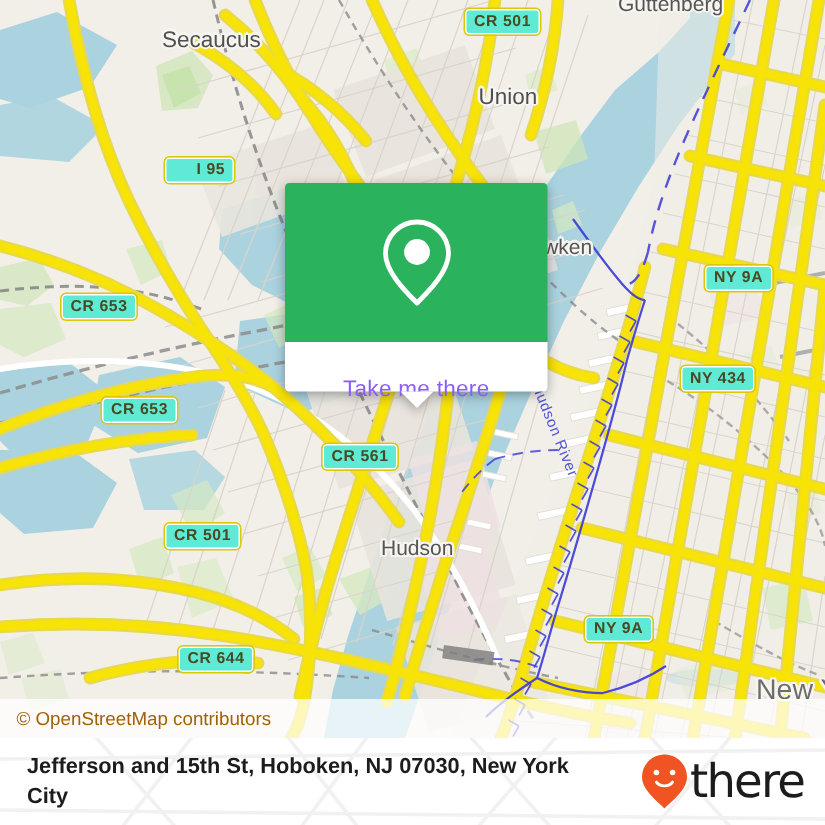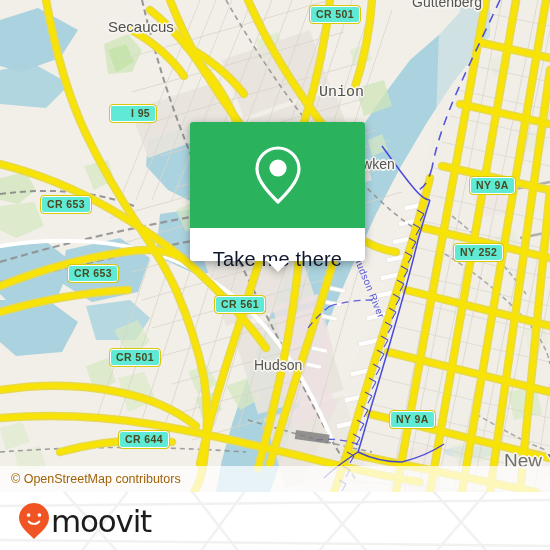--- a/index.html
+++ b/index.html
@@ -81,21 +81,21 @@
     height:106px;background:#2ab35c;
     border-radius:3px 3px 0 0;
     display:flex;align-items:center;justify-content:center;
   }
   #popup-foot{
     height:33px;background:#ffffff;
     border-radius:0 0 3px 3px;
     display:flex;align-items:center;justify-content:center;
     position:relative;
   }
-  #popup-label{font-size:20px;color:#0f172a;letter-spacing:.2px;margin-top:29px;}
+  #popup-label{font-size:15px;color:#8b5cf6;letter-spacing:.2px;margin-top:29px;}
   #popup-tail{
     position:absolute;left:50%;margin-left:-11px;top:100%;
     width:0;height:0;
     border-left:11px solid transparent;
     border-right:11px solid transparent;
     border-top:11px solid #ffffff;
   }
 
   
   #bottom-bar{
@@ -484,31 +484,31 @@
           <rect x="296" y="430" width="34" height="9" transform="rotate(8 296 430)"></rect>
           <rect x="312" y="236" width="10" height="5" transform="rotate(-30 312 236)"></rect>
         </g>
       </g>
     </svg>
 
     <div id="river-label" style="left:362px;top:254px;">Hudson River</div>
 
     <div class="maplabel city" style="left:108px;top:18px;">Secaucus</div>
     <div class="maplabel town" style="left:412px;top:-6px;">Guttenberg</div>
-    <div class="maplabel city" style="left:319px;top:84px;font-family:Liberation Mono, monospace;">Union</div>
+    <div class="maplabel city" style="left:319px;top:56px;">Union</div>
     <div class="maplabel city" style="left:325px;top:88px;margin-top:48px;">City</div>
     <div class="maplabel town" style="left:318px;top:156px;">Weehawken</div>
     <div class="maplabel town" style="left:254px;top:357px;">Hudson</div>
     <div class="maplabel big" style="left:504px;top:450px;">New Y</div>
 
     <div class="shield" style="left:310px;top:6px;">CR 501</div>
     <div class="shield" style="left:110px;top:105px;padding-left:20px;">I 95</div>
     <div class="shield" style="left:470px;top:177px;">NY 9A</div>
     <div class="shield" style="left:41px;top:196px;">CR 653</div>
-    <div class="shield" style="left:454px;top:244px;">NY 252</div>
+    <div class="shield" style="left:454px;top:244px;">NY 434</div>
     <div class="shield" style="left:68px;top:265px;">CR 653</div>
     <div class="shield" style="left:215px;top:296px;">CR 561</div>
     <div class="shield" style="left:110px;top:349px;">CR 501</div>
     <div class="shield" style="left:390px;top:411px;">NY 9A</div>
     <div class="shield" style="left:119px;top:431px;">CR 644</div>
 
     <div id="attribution-strip">
       <span id="attribution-text">© OpenStreetMap contributors</span>
     </div>
 
@@ -536,25 +536,26 @@
           <path d="M256,-10 L190,80"></path>
         <path d="M300,-10 L380,80"></path>
           <path d="M384,-10 L306,80"></path>
         <path d="M420,-10 L500,80"></path>
           <path d="M500,-10 L424,80"></path>
         <path d="M0,20 L550,14"></path>
           <path d="M0,54 L550,60"></path>
       </g>
     </svg>
     <div id="bottom-inner">
+      <div id="address-text">Jefferson and 15th St, Hoboken, NJ 07030, New York City</div>
       <div id="moovit-logo">
         <svg width="32" height="38" viewBox="0 0 32 38">
           <path d="M16 1 C7.7 1 1 7.7 1 16 C1 25 12 32.5 16 37 C20 32.5 31 25 31 16 C31 7.7 24.3 1 16 1 Z" fill="#f05423"></path>
           <circle cx="10.6" cy="13" r="1.85" fill="#ffffff"></circle>
           <circle cx="21.4" cy="13" r="1.85" fill="#ffffff"></circle>
           <path d="M10.6 19.4 C13 22.7 19 22.7 21.4 19.4" fill="none" stroke="#ffffff" stroke-width="1.9" stroke-linecap="round"></path>
         </svg>
-        <span id="moovit-wordmark">moovit</span>
+        <span id="moovit-wordmark">there</span>
       </div>
     </div>
   </div>
 
 </div>
 
 </body></html>

